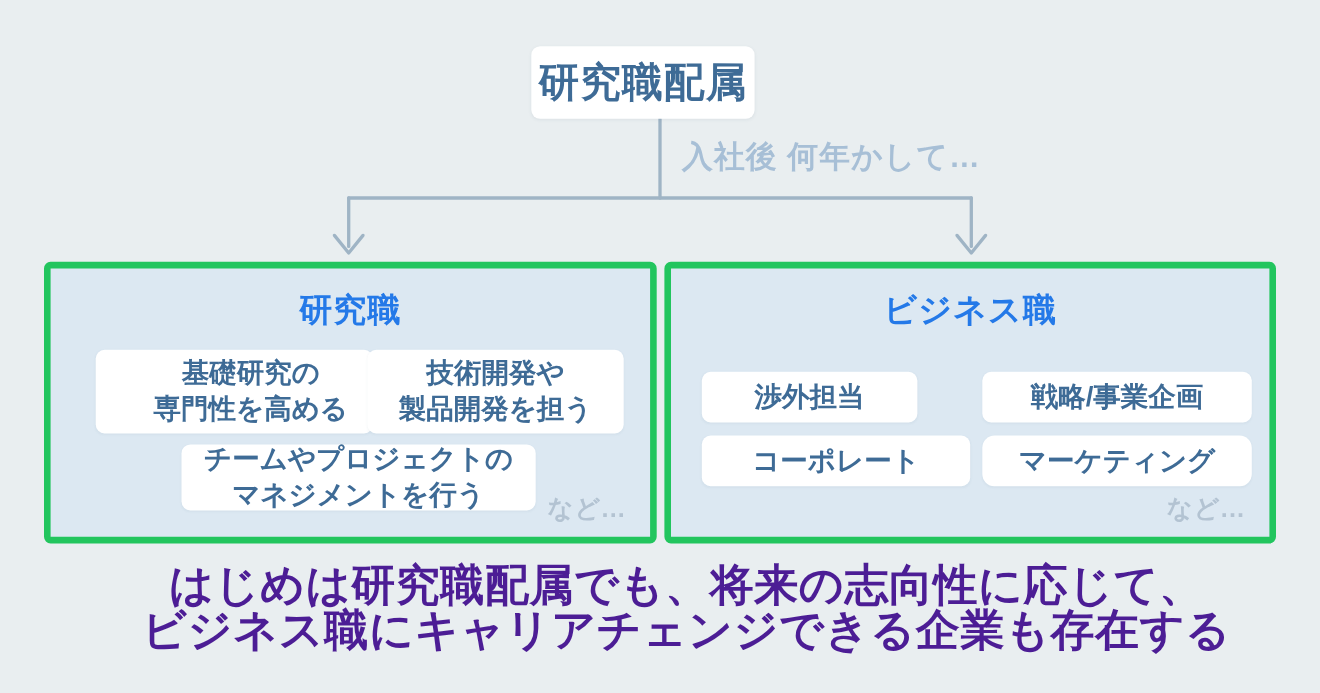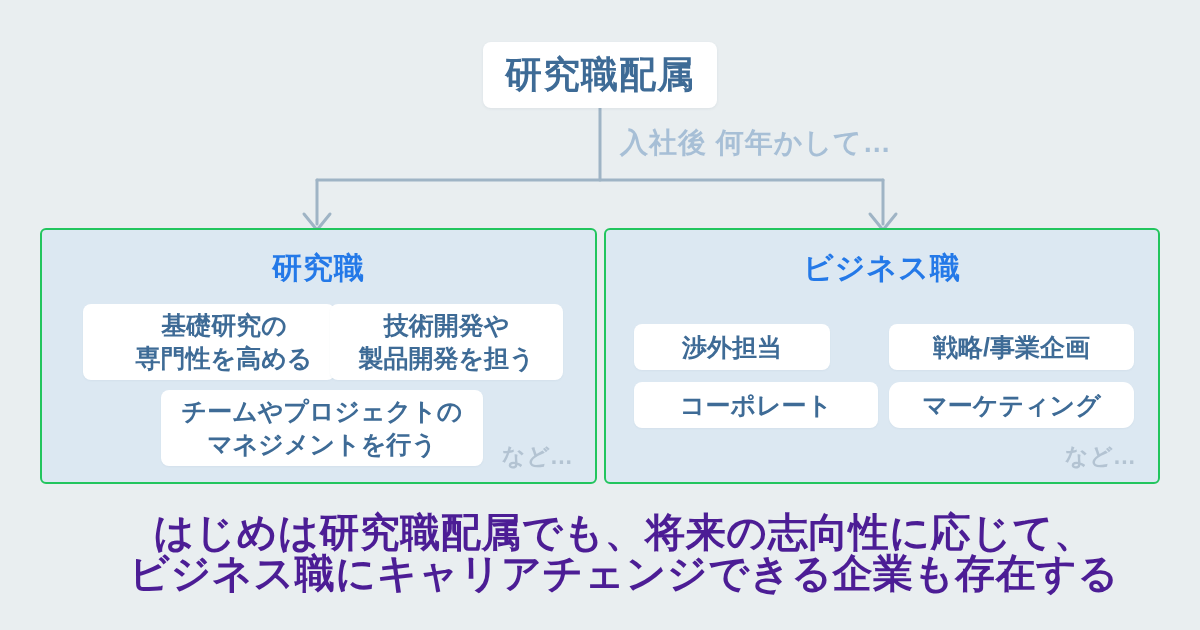--- a/index.html
+++ b/index.html
@@ -12,21 +12,21 @@
     position: relative;
     width: 1200px;
     height: 630px;
     background: #e9eef0;
     overflow: hidden;
   }
   
   .root-box {
     position: absolute;
     left: 483px; top: 42px;
-    width: 234px; height: 66px;
+    width: 203px; height: 66px;
     background: #ffffff;
     border-radius: 8px;
     display: flex; align-items: center; justify-content: center;
     box-shadow: 0 1px 3px rgba(60,90,120,0.08);
   }
   .root-box .label {
     font-size: 37px; font-weight: 700; color: #3e6b96; letter-spacing: 1px;
   }
   
   .connectors {
@@ -42,24 +42,24 @@
   .transition-label {
     position: absolute;
     left: 620px; top: 124px;
     font-size: 28px; font-weight: 700;
     color: #a7bfd6; letter-spacing: 1px;
     white-space: nowrap;
   }
   
   .panel {
     position: absolute;
-    top: 228px;
+    top: 238px;
     height: 256px;
     background: #dce8f2;
-    border: 2px solid #22c55e;
+    border: 6px solid #22c55e;
     border-radius: 6px;
   }
   .panel-left  { left: 40px;  width: 557px; }
   .panel-right { left: 604px; width: 556px; }
   .panel-title {
     position: absolute;
     left: 0; right: 0; top: 18px;
     text-align: center;
     font-size: 30px; font-weight: 700;
     color: #2479e8; letter-spacing: 1px;
@@ -72,21 +72,21 @@
     text-align: center;
     font-size: 25px; font-weight: 700;
     color: #3e6b96;
     line-height: 1.32;
     white-space: pre-line;
     box-shadow: 0 1px 2px rgba(60,90,120,0.05);
   }
   
   .chip-a { left: 41px;  top: 74px;  width: 252px; height: 76px; padding-left: 30px; }
   .chip-b { left: 288px; top: 74px;  width: 233px; height: 76px; }
-  .chip-c { left: 119px; top: 160px; width: 322px; height: 76px; }
+  .chip-c { left: 119px; top: 160px; width: 322px; height: 60px; }
   
   .chip-1 { left: 28px;  top: 94px;  width: 196px; height: 46px; }
   .chip-2 { left: 283px; top: 94px;  width: 245px; height: 46px; }
   .chip-3 { left: 28px;  top: 152px; width: 244px; height: 46px; }
   .chip-4 { left: 283px; top: 152px; width: 245px; height: 46px; border-radius: 11px; }
   .etc-label {
     position: absolute;
     right: 22px; bottom: 10px;
     font-size: 23px; font-weight: 700;
     color: #b3c3d2; letter-spacing: 1px;

